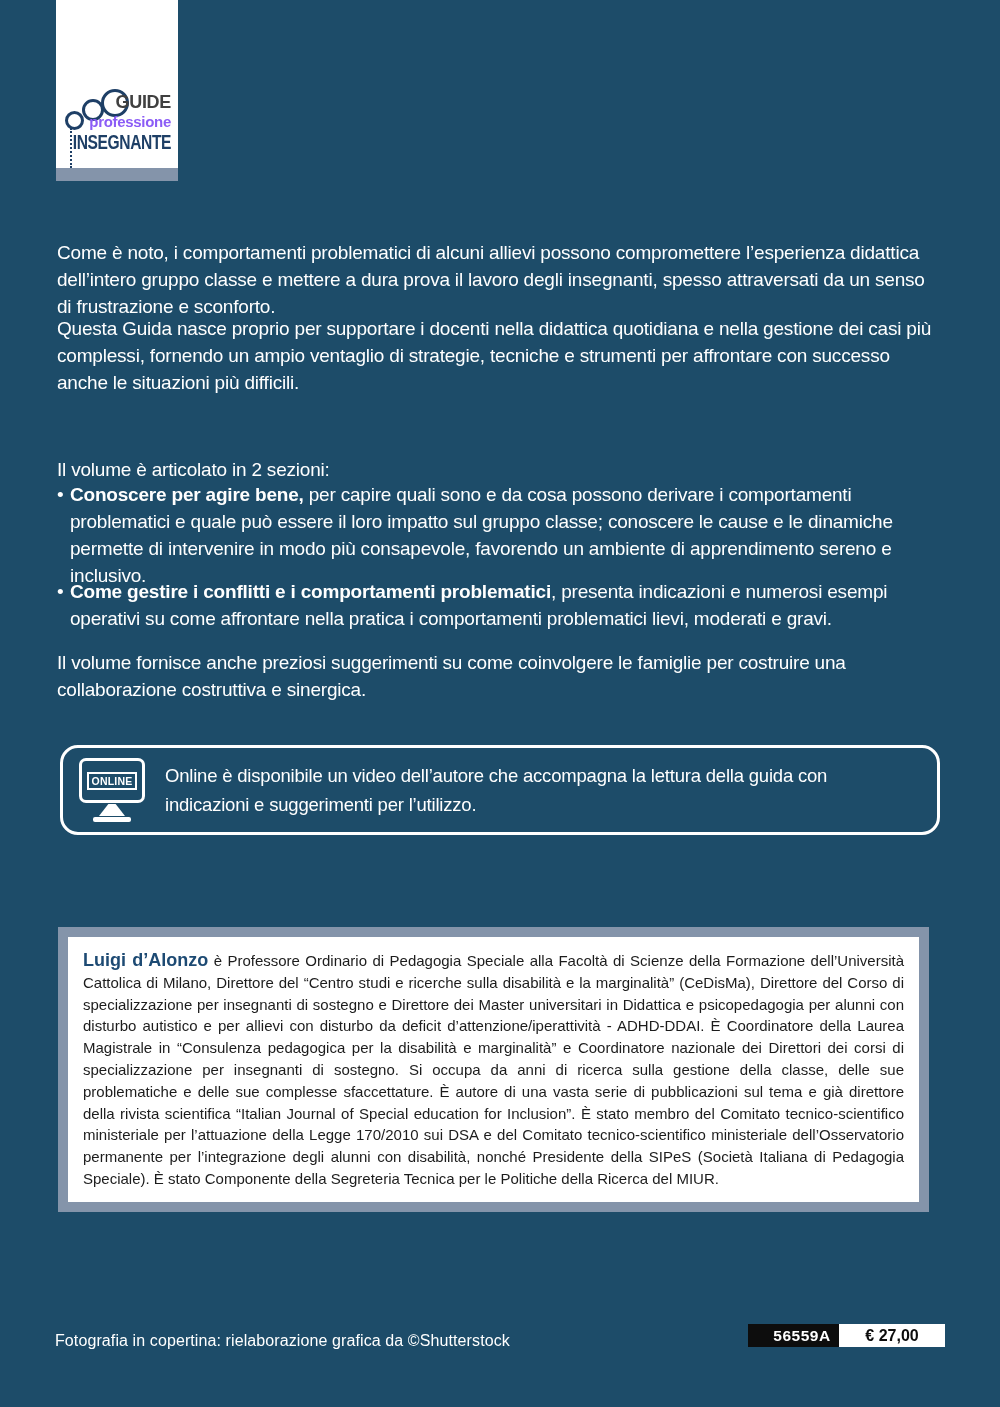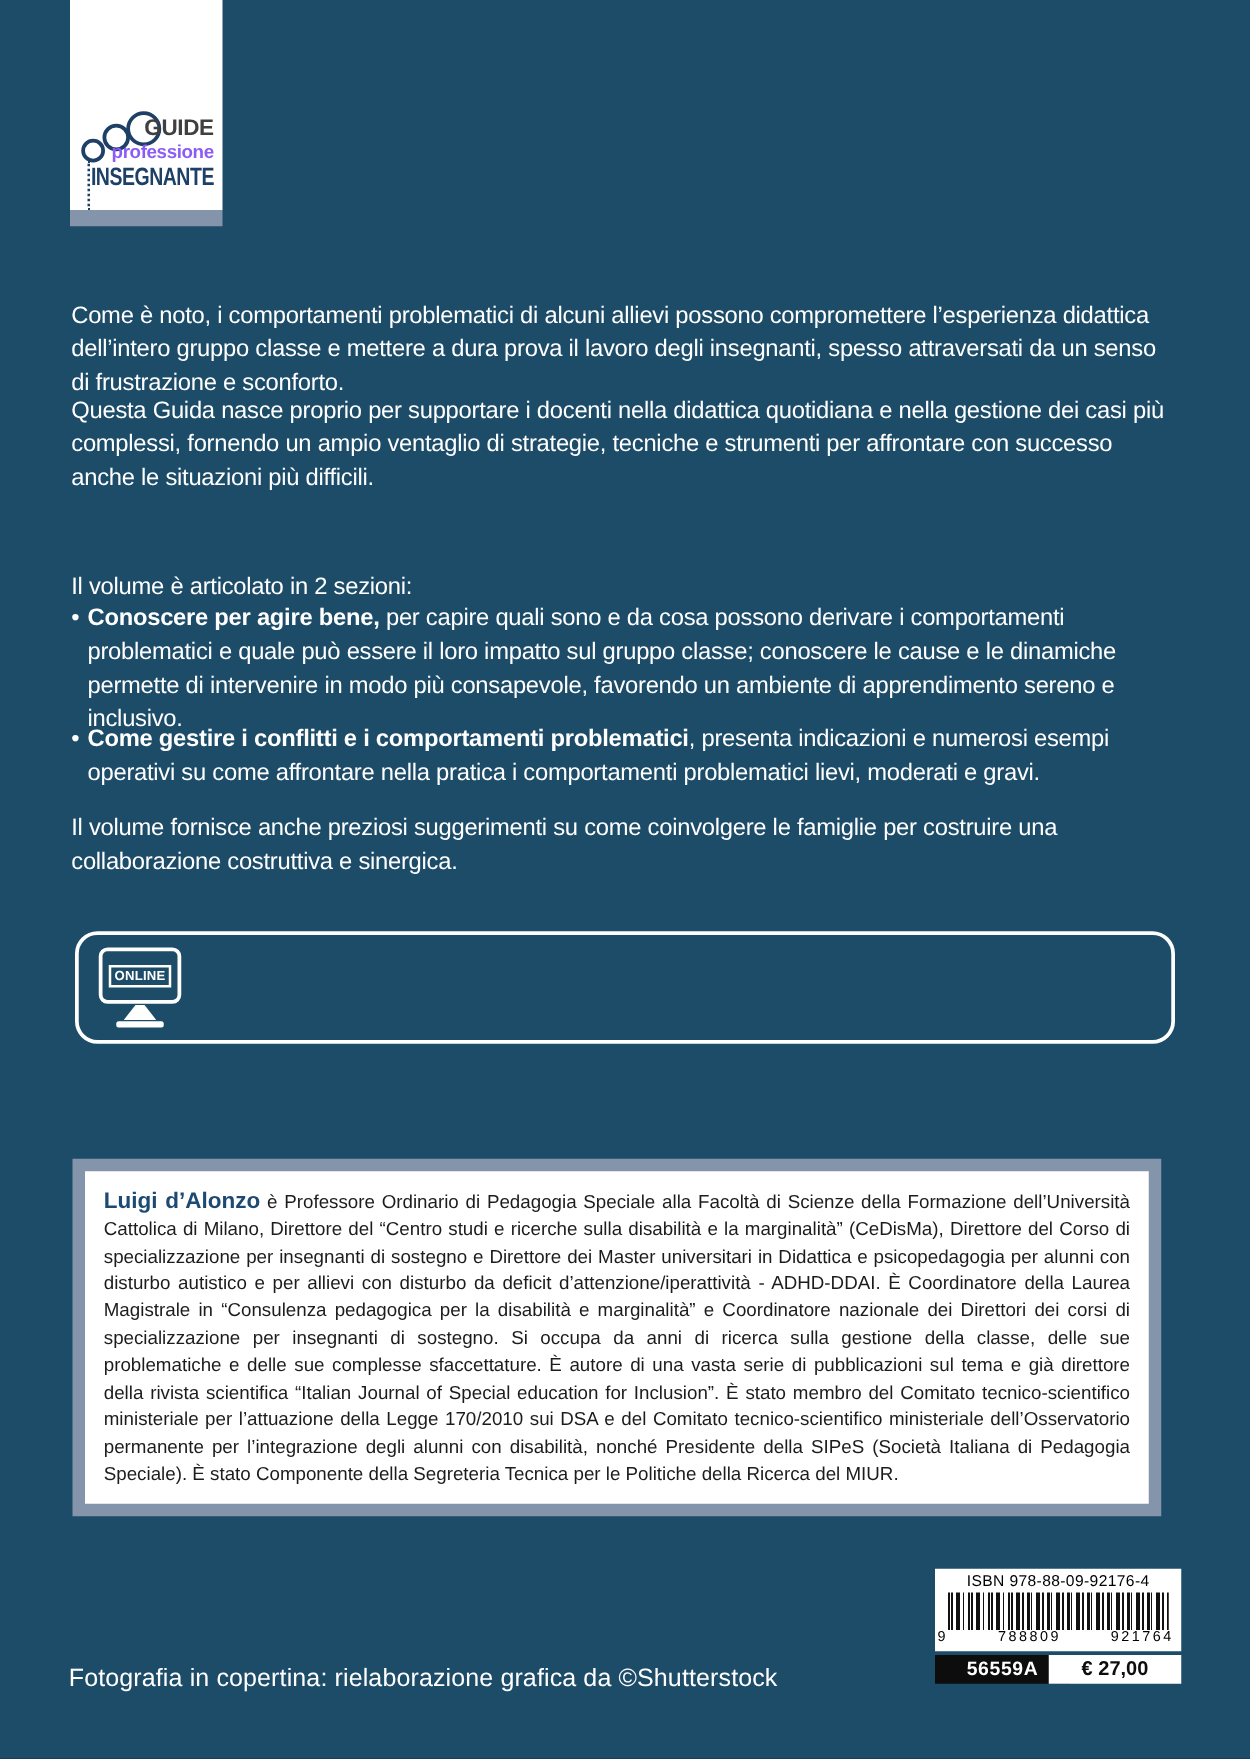--- a/index.html
+++ b/index.html
@@ -45,21 +45,21 @@
     clip-path:polygon(36% 0,64% 0,100% 100%,0 100%);}
   .monitor-base{width:38px;height:5px;background:#ffffff;border-radius:2px;margin:1px auto 0;}
   .online-text{margin:0 22px 0 20px;font-size:18.5px;line-height:29px;color:#ffffff;letter-spacing:-0.2px;}
   
   .author-frame{position:absolute;left:58px;top:927px;width:871px;box-sizing:border-box;
     background:#8494aa;padding:10px;}
   .author-inner{background:#ffffff;box-sizing:border-box;min-height:248px;padding:13px 15px 12px;
     font-size:15px;line-height:21.8px;color:#1c1c1c;text-align:justify;}
   .bio-name{font-weight:bold;font-size:18px;color:#1d4a73;}
   
-  .credit{position:absolute;left:55px;top:1332px;margin:0;font-size:20px;color:#ffffff;letter-spacing:0.1px;}
+  .credit{position:absolute;left:55px;top:1332px;margin:0;font-size:16px;color:#ffffff;letter-spacing:0.1px;}
   
   .barcode-box{position:absolute;left:748px;top:1255px;width:197px;height:66px;background:#ffffff;
     box-sizing:border-box;padding-top:3px;}
   .isbn{font-size:12.5px;color:#000000;text-align:center;letter-spacing:0.3px;margin:0;}
   .bars{height:30px;margin:2px 10px 0;
     background:repeating-linear-gradient(90deg,
       #111 0 2px,#fff 2px 3px,#111 3px 4px,#fff 4px 7px,
       #111 7px 10px,#fff 10px 12px,#111 12px 13px,#fff 13px 16px);}
   .bar-digits{display:flex;justify-content:space-between;margin:0 6px 0 2px;
     font-size:11.5px;color:#000;letter-spacing:2px;line-height:13px;}
@@ -104,35 +104,27 @@
   <p class="body-text closing">Il volume fornisce anche preziosi suggerimenti su come coinvolgere le famiglie per costruire una collaborazione costruttiva e sinergica.</p>
 
   <div class="online-box">
     <div class="monitor">
       <div class="monitor-screen">
         <span class="monitor-label">ONLINE</span>
       </div>
       <div class="monitor-stand"></div>
       <div class="monitor-base"></div>
     </div>
+    <p class="online-text">Online è disponibile un video dell’autore che accompagna la lettura della guida con indicazioni e suggerimenti per l’utilizzo.</p>
   </div>
 
   <div class="author-frame">
     <div class="author-inner">
       <span class="bio-name">Luigi d’Alonzo</span><span> è Professore Ordinario di Pedagogia Speciale alla Facoltà di Scienze della Formazione dell’Università Cattolica di Milano, Direttore del “Centro studi e ricerche sulla disabilità e la marginalità” (CeDisMa), Direttore del Corso di specializzazione per insegnanti di sostegno e Direttore dei Master universitari in Didattica e psicopedagogia per alunni con disturbo autistico e per allievi con disturbo da deficit d’attenzione/iperattività - ADHD-DDAI. È Coordinatore della Laurea Magistrale in “Consulenza pedagogica per la disabilità e marginalità” e Coordinatore nazionale dei Direttori dei corsi di specializzazione per insegnanti di sostegno. Si occupa da anni di ricerca sulla gestione della classe, delle sue problematiche e delle sue complesse sfaccettature. È autore di una vasta serie di pubblicazioni sul tema e già direttore della rivista scientifica “Italian Journal of Special education for Inclusion”. È stato membro del Comitato tecnico-scientifico ministeriale per l’attuazione della Legge 170/2010 sui DSA e del Comitato tecnico-scientifico ministeriale dell’Osservatorio permanente per l’integrazione degli alunni con disabilità, nonché Presidente della SIPeS (Società Italiana di Pedagogia Speciale). È stato Componente della Segreteria Tecnica per le Politiche della Ricerca del MIUR.</span>
     </div>
   </div>
 
   <p class="credit">Fotografia in copertina: rielaborazione grafica da ©Shutterstock</p>
 
-  <div class="barcode-box">
-    <p class="isbn">ISBN 978-88-09-92176-4</p>
-    <div class="bars"></div>
-    <div class="bar-digits">
-      <span>9</span>
-      <span>788809</span>
-      <span>921764</span>
-    </div>
-  </div>
   <div class="code-box">56559A</div>
   <div class="price-box">€ 27,00</div>
 
 </div>
 
 </body></html>

